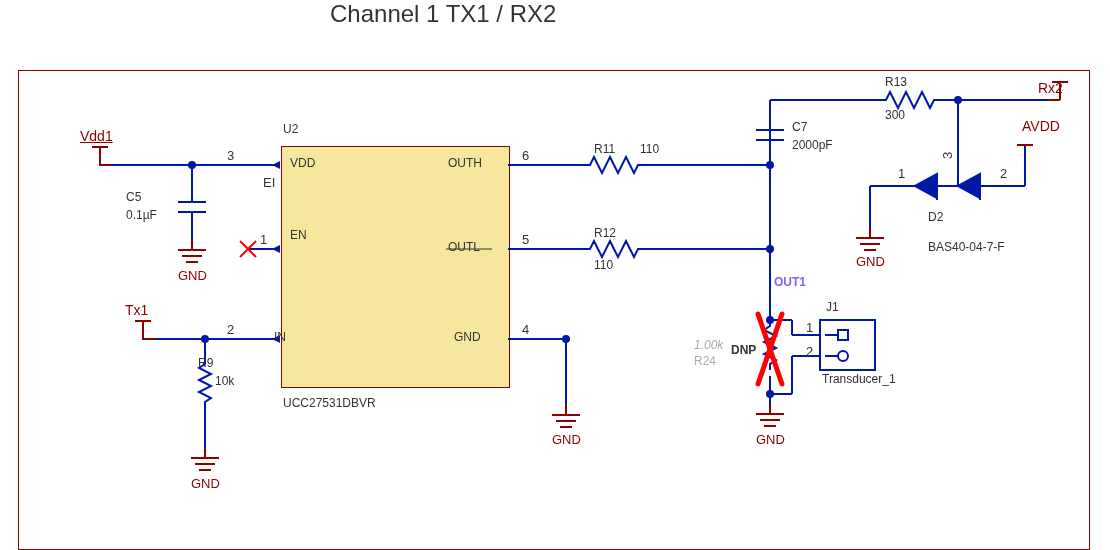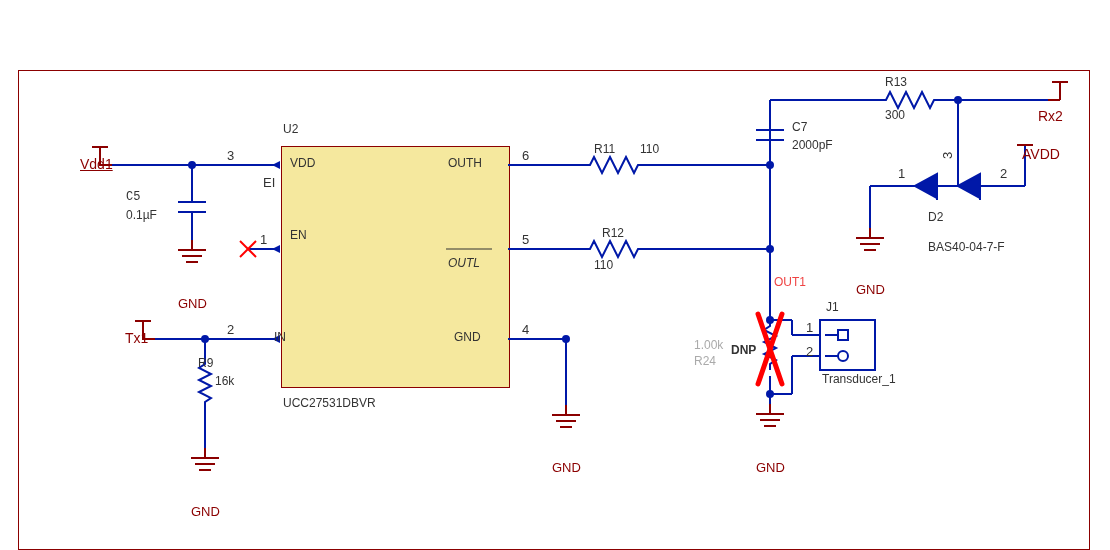--- a/index.html
+++ b/index.html
@@ -19,27 +19,26 @@
     color: #333;
   }
   .label {
     position: absolute;
     font-size: 12px;
     color: #333;
     white-space: nowrap;
   }
   .label.small { font-size: 13px; }
   .label.faded { color: #aaa; }
-  .label.red { color: #ef4444; }
+  .label.red { color: #8b5cf6; font-weight: bold; }
   .netlabel {
     position: absolute;
     font-size: 14px;
     color: #8b0000;
     white-space: nowrap;
-    margin-top: 28px;
   }
   .border {
     position: absolute;
     border: 1px solid #8b0000;
   }
   .chip {
     position: absolute;
     background: #f5e89e;
     border: 1px solid #8b0000;
   }
@@ -49,20 +48,21 @@
     top: 0;
     width: 1110px;
     height: 550px;
   }
 </style>
 </head>
 <body>
 
 <div class="canvas">
 
+  <div class="title" style="left:330px; top:0px;">Channel 1 TX1 / RX2</div>
 
   <div class="border" style="left:18px; top:70px; width:1070px; height:478px;"></div>
 
   <div class="chip" style="left:281px; top:146px; width:227px; height:240px;"></div>
 
   <svg class="overlay">
 
     <g stroke="#0018a8" stroke-width="2" fill="none">
 
       <line x1="112" y1="165" x2="280" y2="165"></line>
@@ -247,57 +247,57 @@
   <div class="label small" style="left:227px; top:148px;">3</div>
   <div class="label" style="left:290px; top:156px;">VDD</div>
   <div class="label small" style="left:260px; top:232px;">1</div>
   <div class="label" style="left:290px; top:228px;">EN</div>
   <div class="label small" style="left:227px; top:322px;">2</div>
   <div class="label" style="left:274px; top:330px;">IN</div>
 
   <div class="label small" style="left:522px; top:148px;">6</div>
   <div class="label" style="left:448px; top:156px; text-align:right;">OUTH</div>
   <div class="label small" style="left:522px; top:232px;">5</div>
-  <div class="label" style="left:448px; top:256px;font-style:italic;">OUTL</div>
+  <div class="label" style="left:448px; top:240px;">OUTL</div>
   <div class="label small" style="left:522px; top:322px;">4</div>
   <div class="label" style="left:454px; top:330px;">GND</div>
 
   <div class="label small" style="left:263px; top:175px;">EI</div>
 
   <div class="netlabel" style="left:80px; top:128px;text-decoration:underline;">Vdd1</div>
   <div class="netlabel" style="left:125px; top:302px;">Tx1</div>
   <div class="netlabel" style="left:1038px; top:80px;">Rx2</div>
   <div class="netlabel" style="left:1022px; top:118px;">AVDD</div>
   <div class="label red" style="left:774px; top:275px;">OUT1</div>
 
   <div class="netlabel small" style="left:178px; top:268px; font-size:13px;">GND</div>
   <div class="netlabel small" style="left:191px; top:476px; font-size:13px;">GND</div>
   <div class="netlabel small" style="left:552px; top:432px; font-size:13px;">GND</div>
   <div class="netlabel small" style="left:756px; top:432px; font-size:13px;">GND</div>
   <div class="netlabel small" style="left:856px; top:254px; font-size:13px;">GND</div>
 
-  <div class="label" style="left:126px; top:190px;font-family:Liberation Mono, monospace;">C5</div>
+  <div class="label" style="left:126px; top:190px;">C5</div>
   <div class="label" style="left:126px; top:208px;">0.1µF</div>
 
   <div class="label" style="left:198px; top:356px;">R9</div>
-  <div class="label" style="left:215px; top:374px;">16k</div>
+  <div class="label" style="left:215px; top:374px;">10k</div>
 
   <div class="label" style="left:594px; top:142px;">R11</div>
   <div class="label" style="left:640px; top:142px;">110</div>
 
-  <div class="label" style="left:594px; top:226px;margin-left:8px;">R12</div>
+  <div class="label" style="left:594px; top:226px;">R12</div>
   <div class="label" style="left:594px; top:258px;">110</div>
 
   <div class="label" style="left:885px; top:75px;">R13</div>
   <div class="label" style="left:885px; top:108px;">300</div>
 
   <div class="label" style="left:792px; top:120px;">C7</div>
   <div class="label" style="left:792px; top:138px;">2000pF</div>
 
-  <div class="label faded" style="left:694px; top:338px;">1.00k</div>
+  <div class="label faded" style="left:694px; top:338px;font-style:italic;">1.00k</div>
   <div class="label faded" style="left:694px; top:354px;">R24</div>
   <div class="label" style="left:731px; top:343px; font-weight:bold;">DNP</div>
 
   <div class="label" style="left:928px; top:210px;">D2</div>
   <div class="label" style="left:928px; top:240px;">BAS40-04-7-F</div>
   <div class="label small" style="left:898px; top:166px;">1</div>
   <div class="label small" style="left:1000px; top:166px;">2</div>
   <div class="label small" style="left:944px; top:148px; transform:rotate(-90deg);">3</div>
 
   <div class="label" style="left:826px; top:300px;">J1</div>

